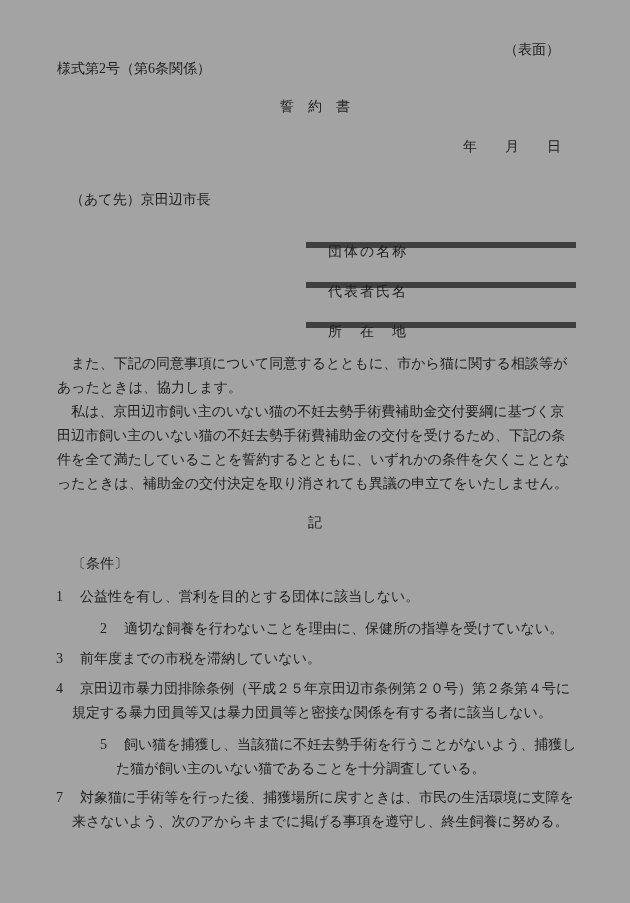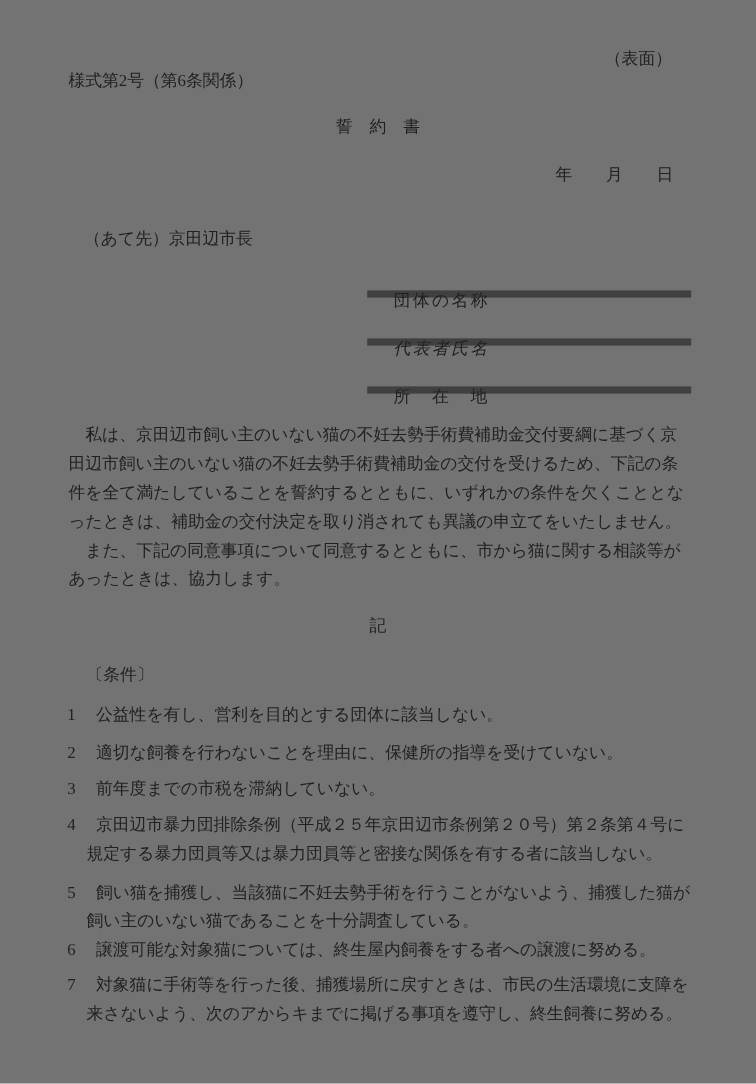--- a/index.html
+++ b/index.html
@@ -5,21 +5,21 @@
   html, body {
     margin: 0;
     padding: 0;
     background: #e8e8e8;
   }
   .page {
     position: relative;
     width: 630px;
     height: 903px;
     margin: 0 auto;
-    background: #737373;
+    background: #a3a3a3;
     color: #212121;
     font-family: "Liberation Serif", "DejaVu Serif", serif;
     font-size: 14px;
     line-height: 24px;
     overflow: hidden;
   }
   .abs { position: absolute; }
 
   
   .side-label   { top: 38px;  right: 70px; text-align: right; }
@@ -33,21 +33,21 @@
     position: absolute;
     left: 306px;
     width: 270px;
     height: 20px;
     line-height: 20px;
     border-bottom: 6px solid #404040;
     letter-spacing: 2px;
     white-space: pre;
   }
   .field-row.f0 { top: 222px; }
-  .field-row.f1 { top: 262px; font-style: italic; }
+  .field-row.f1 { top: 262px; }
   .field-row.f2 { top: 302px; }
 
   
   .pledge { top: 352px; left: 57px; width: 520px; }
   .pledge p { margin: 0; text-indent: 1em; }
 
   .ki-label { top: 511px; left: 0; width: 100%; text-align: center; }
 
   .conditions-heading { top: 552px; left: 72px; }
 
@@ -56,21 +56,21 @@
   .cond {
     padding-left: 16px;
     text-indent: -16px;
     margin: 0;
   }
   .cond .cond-num {
     display: inline-block;
     width: 24px;
     text-indent: 0;
   }
-  .cond.mt8 { margin-top: 8px; }
+  .cond.mt8 { margin-top: 8px; margin-left: 44px; }
   .cond.mt6 { margin-top: 6px; }
   .cond.mt5 { margin-top: 5px; }
   .cond.mt7 { margin-top: 7px; }
   .cond-sub {
     margin-left: 9px;
     padding-left: 0;
     text-indent: 0;
   }
   .cond-sub .cond-num { width: 22px; }
 </style>
@@ -93,22 +93,22 @@
     <span>団体の名称</span>
   </div>
   <div class="field-row f1">
     <span>代表者氏名</span>
   </div>
   <div class="field-row f2">
     <span>所　在　地</span>
   </div>
 
   <div class="abs pledge">
+    <p>また、下記の同意事項について同意するとともに、市から猫に関する相談等があったときは、協力します。</p>
     <p>私は、京田辺市飼い主のいない猫の不妊去勢手術費補助金交付要綱に基づく京田辺市飼い主のいない猫の不妊去勢手術費補助金の交付を受けるため、下記の条件を全て満たしていることを誓約するとともに、いずれかの条件を欠くこととなったときは、補助金の交付決定を取り消されても異議の申立てをいたしません。</p>
-    <p>また、下記の同意事項について同意するとともに、市から猫に関する相談等があったときは、協力します。</p>
   </div>
 
   <div class="abs ki-label">記</div>
 
   <div class="abs conditions-heading">〔条件〕</div>
 
   <div class="abs conditions">
     <div class="cond">
       <span class="cond-num">1</span><span>公益性を有し、営利を目的とする団体に該当しない。</span>
     </div>
@@ -117,21 +117,18 @@
     </div>
     <div class="cond mt6">
       <span class="cond-num">3</span><span>前年度までの市税を滞納していない。</span>
     </div>
     <div class="cond mt6">
       <span class="cond-num">4</span><span>京田辺市暴力団排除条例（平成２５年京田辺市条例第２０号）第２条第４号に規定する暴力団員等又は暴力団員等と密接な関係を有する者に該当しない。</span>
     </div>
     <div class="cond mt8">
       <span class="cond-num">5</span><span>飼い猫を捕獲し、当該猫に不妊去勢手術を行うことがないよう、捕獲した猫が飼い主のいない猫であることを十分調査している。</span>
     </div>
-    <div class="cond">
-      <span class="cond-num">6</span><span>譲渡可能な対象猫については、終生屋内飼養をする者への譲渡に努める。</span>
-    </div>
     <div class="cond mt5">
       <span class="cond-num">7</span><span>対象猫に手術等を行った後、捕獲場所に戻すときは、市民の生活環境に支障を来さないよう、次のアからキまでに掲げる事項を遵守し、終生飼養に努める。</span>
     </div>
   </div>
 
 </div>
 
 </body></html>

